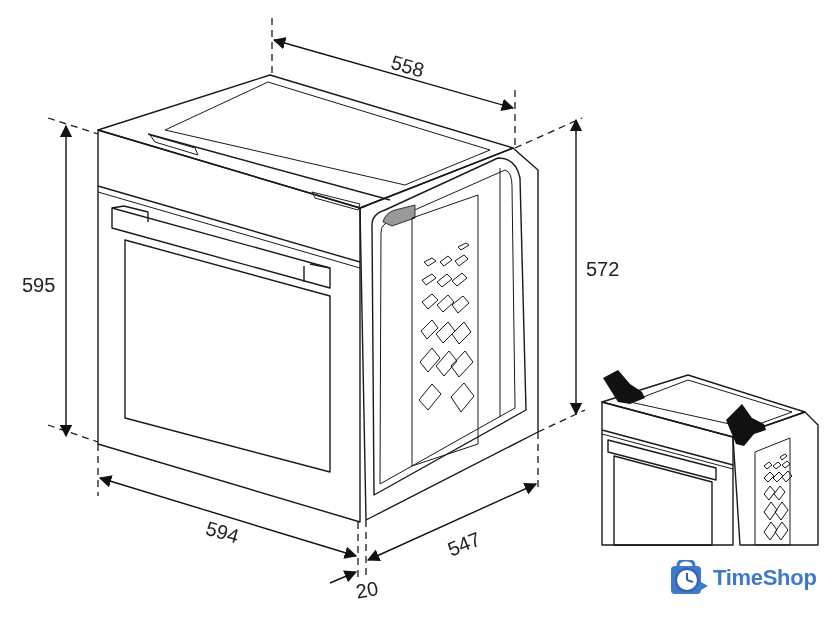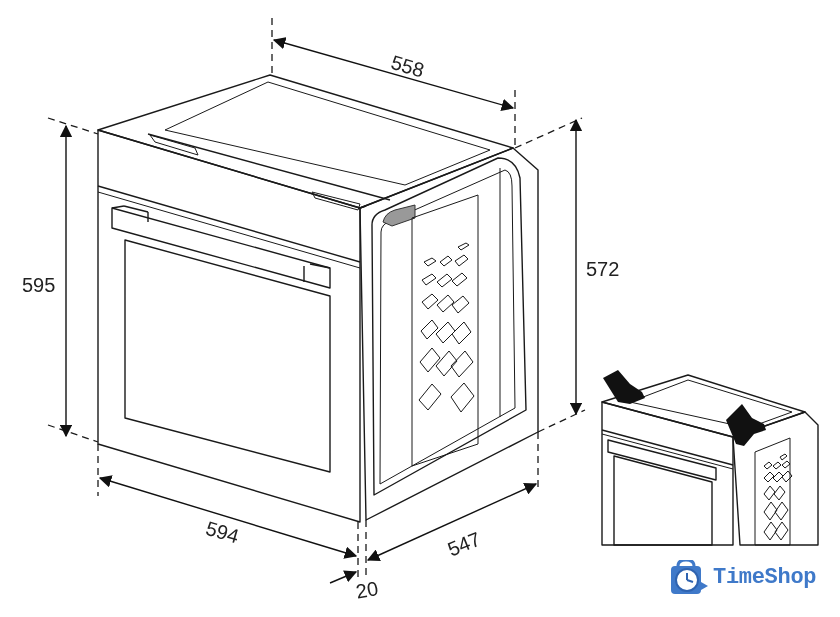--- a/index.html
+++ b/index.html
@@ -3,21 +3,21 @@
 <meta charset="utf-8">
 <style>
   html, body { margin: 0; padding: 0; background: #ffffff; }
   body { width: 840px; height: 617px; overflow: hidden; position: relative; font-family: "Liberation Sans", sans-serif; }
   svg { position: absolute; left: 0; top: 0; }
   .ln { fill: none; stroke: #1a1a1a; stroke-width: 1.4; stroke-linejoin: round; }
   .thin { fill: none; stroke: #1a1a1a; stroke-width: 1; }
   .dash { fill: none; stroke: #1a1a1a; stroke-width: 1.3; stroke-dasharray: 7 5; }
   .dim { stroke: #111; stroke-width: 1.4; fill: none; }
   .lbl { font-family: "Liberation Sans", sans-serif; font-size: 20px; fill: #222; }
-  .logo-text { position: absolute; left: 713px; top: 565px; font-family: Liberation Mono, monospace; font-size: 22px; font-weight: bold; color: #3f79c9; letter-spacing: -0.3px; }
+  .logo-text { position: absolute; left: 713px; top: 565px; font-family: Liberation Sans, sans-serif; font-size: 22px; font-weight: bold; color: #3f79c9; letter-spacing: -0.3px; }
   .logo-icon { position: absolute; left: 668px; top: 560px; width: 42px; height: 36px; }
 </style>
 </head>
 <body>
 
 <svg width="840" height="617" viewBox="0 0 840 617">
   <defs>
     <marker id="arr" viewBox="0 0 10 10" refX="9" refY="5" markerWidth="9" markerHeight="9" orient="auto-start-reverse">
       <path d="M0,0 L10,5 L0,10 z" fill="#111"></path>
     </marker>

